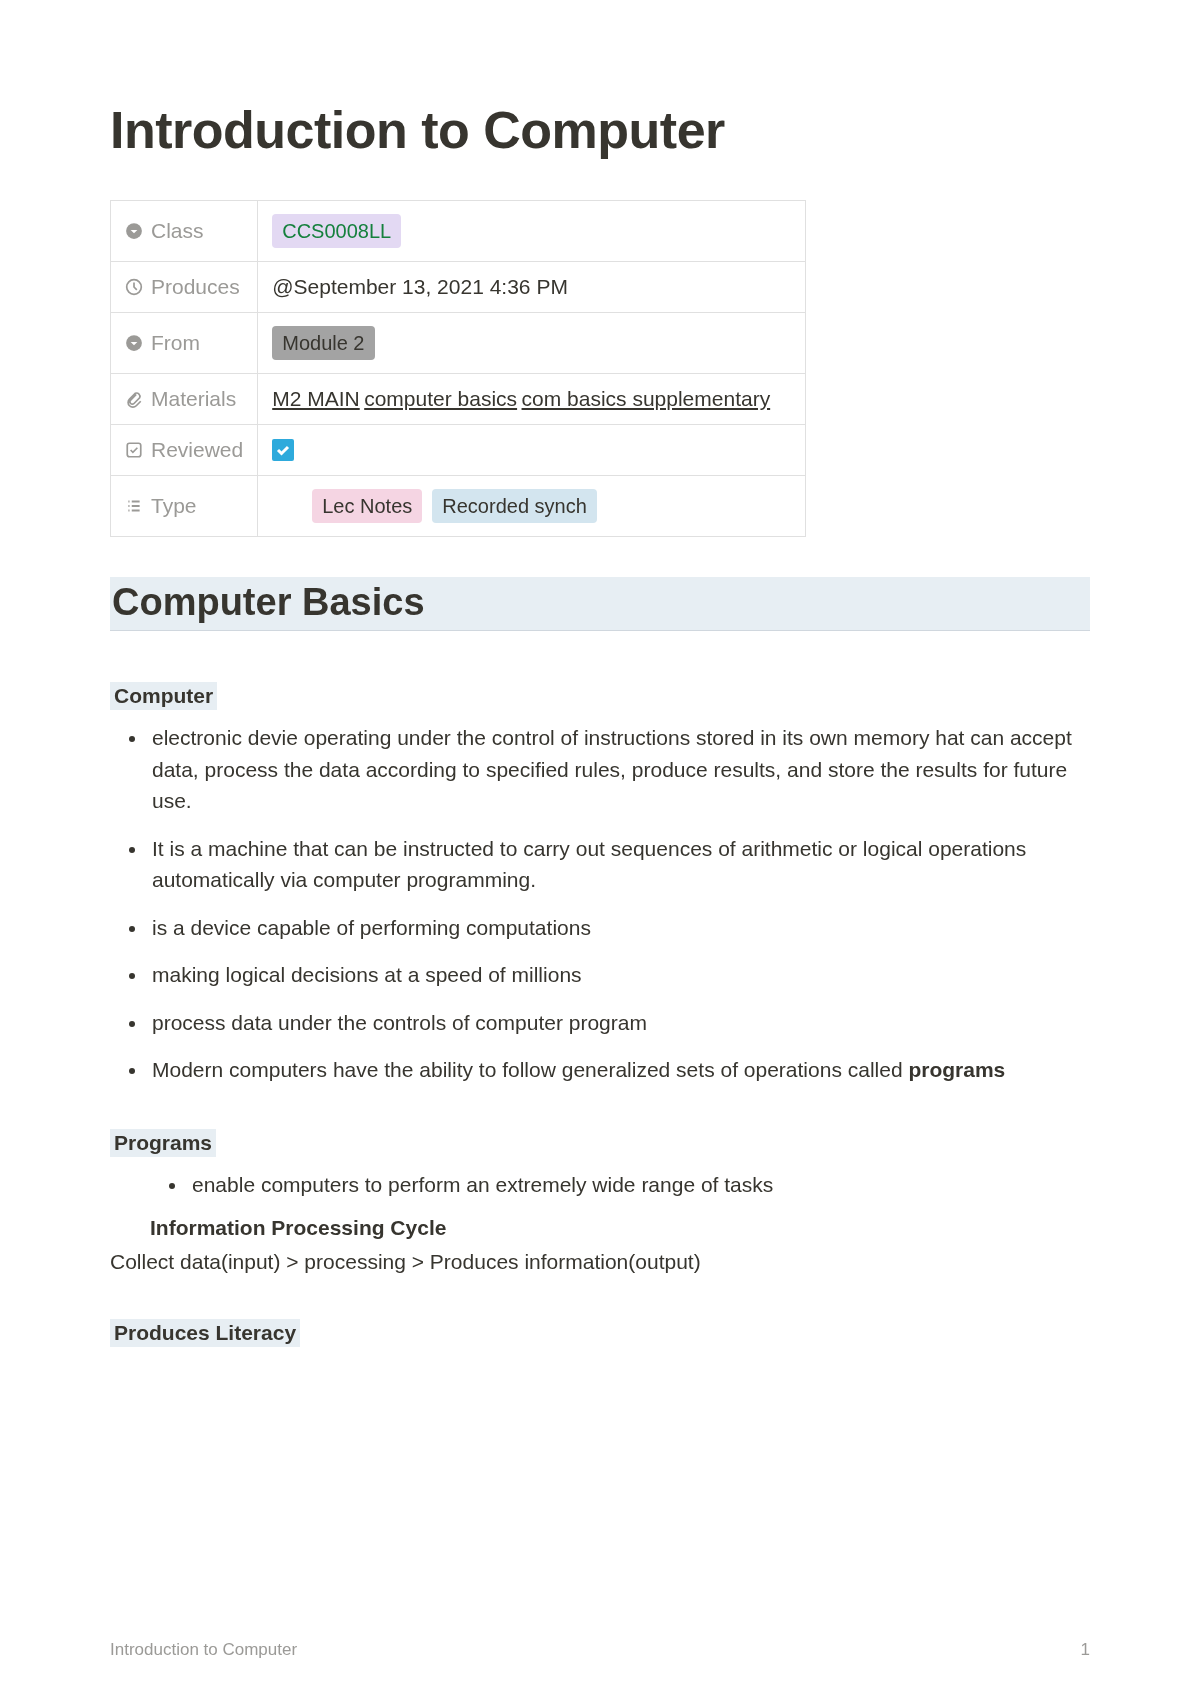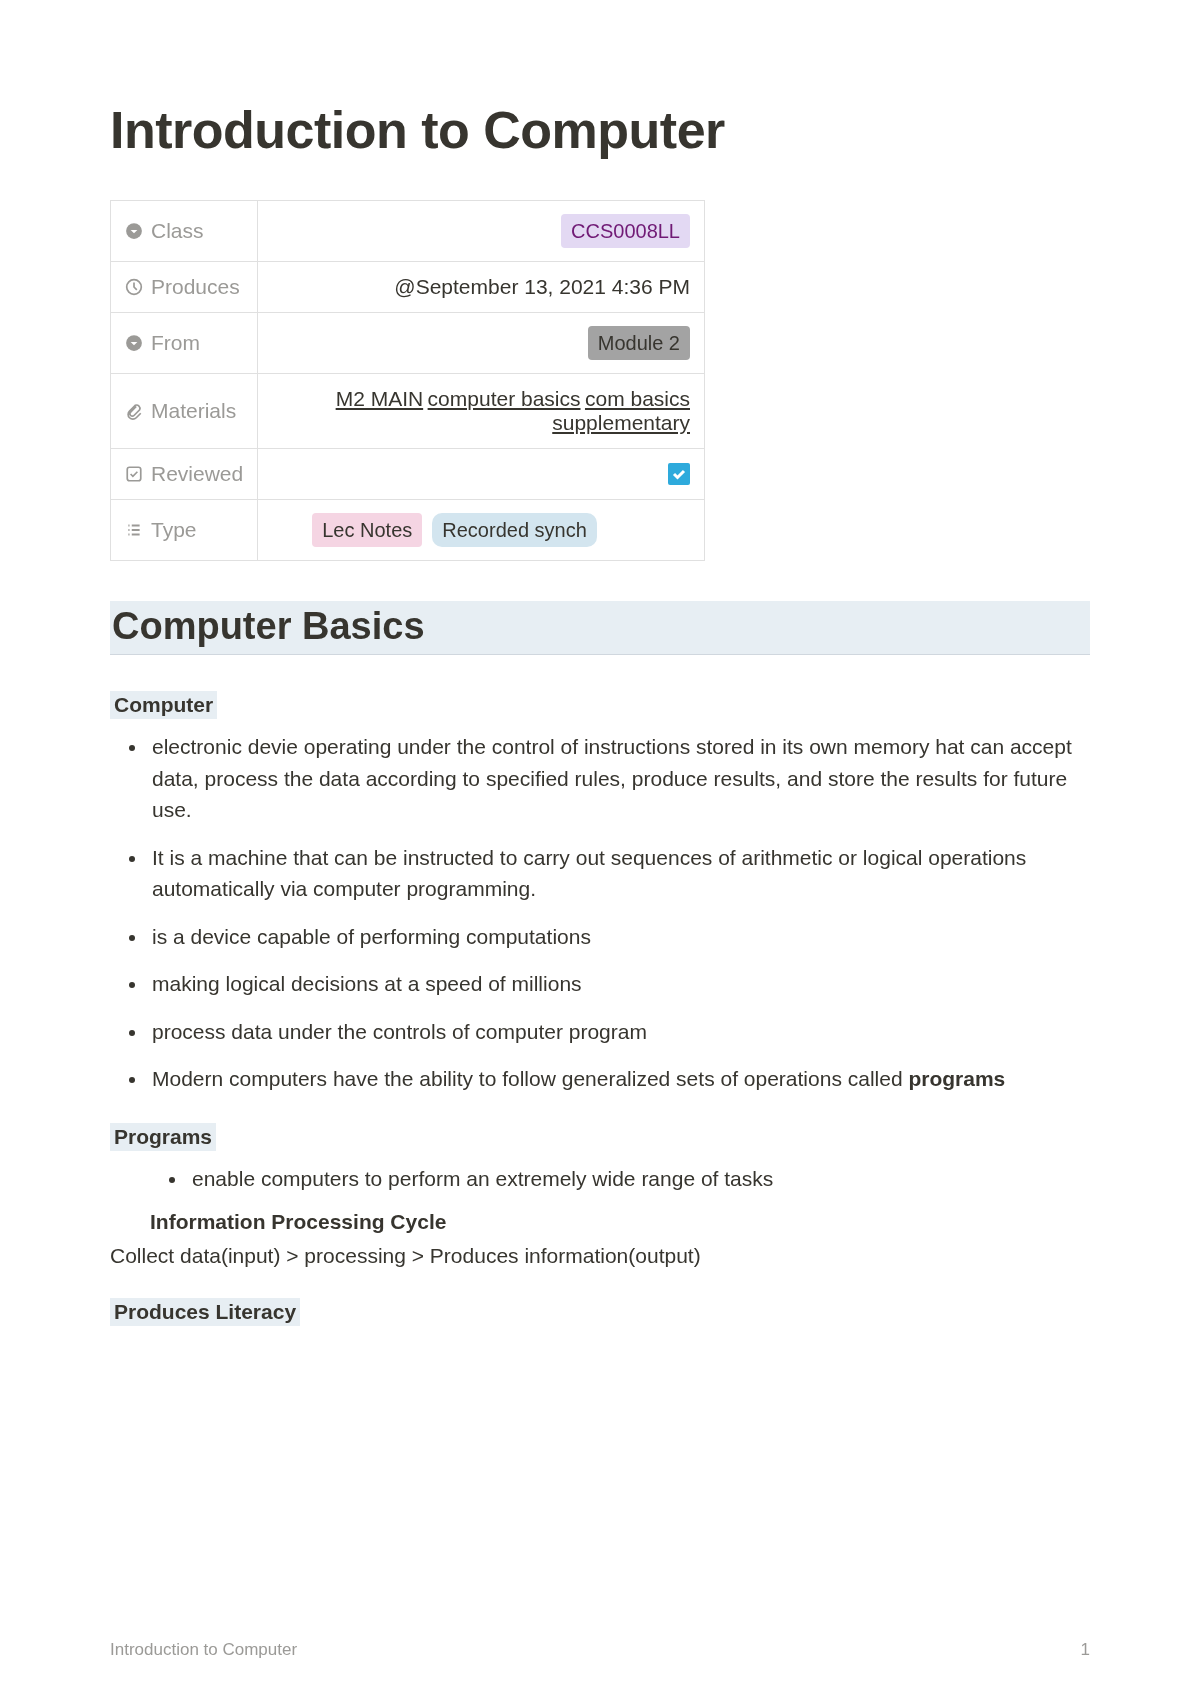--- a/index.html
+++ b/index.html
@@ -17,24 +17,23 @@
       position: relative;
     }
     h1.page-title {
       font-size: 52px;
       font-weight: 700;
       margin-bottom: 40px;
       letter-spacing: -0.5px;
     }
     .properties-table {
       border: 1px solid #e0e0e0;
-      width: 595px;
+      width: 696px;
       border-collapse: collapse;
       margin-bottom: 40px;
-      text-align: right;
     }
     .properties-table tr {
       border-bottom: 1px solid #e0e0e0;
     }
     .properties-table tr:last-child {
       border-bottom: none;
     }
     .properties-table td {
       padding: 13px 14px;
       vertical-align: middle;
@@ -65,35 +64,33 @@
     }
     .tag {
       display: inline-block;
       padding: 3px 10px;
       border-radius: 4px;
       font-size: 20px;
       line-height: 1.4;
     }
     .tag-purple {
       background: #e3d9f3;
-      color: #701a75;
-      margin-left: 8px;
+      color: #15803d;
     }
     .tag-gray {
       background: #a3a3a3;
       color: #37352f;
     }
     .tag-pink {
       background: #f5d5e3;
       color: #37352f;
     }
     .tag-blue {
       background: #d3e5ef;
       color: #37352f;
-      border-radius: 10px;
     }
     .plain-value {
       font-size: 21px;
       color: #37352f;
     }
     .link-value {
       font-size: 21px;
       text-decoration: underline;
       color: #37352f;
     }
@@ -121,21 +118,21 @@
       border-bottom: 1px solid #d0d7de;
       margin-bottom: 24px;
       display: block;
     }
     .highlight-heading {
       display: inline-block;
       background: #e7eef3;
       padding: 2px 4px;
       font-weight: 700;
       font-size: 21px;
-      margin-top: 12px;
+      margin-top: 27px;
       margin-bottom: 12px;
     }
     ul.bullet-list {
       list-style: disc;
       padding-left: 38px;
       margin-bottom: 10px;
     }
     ul.bullet-list li {
       font-size: 21px;
       line-height: 1.5;

